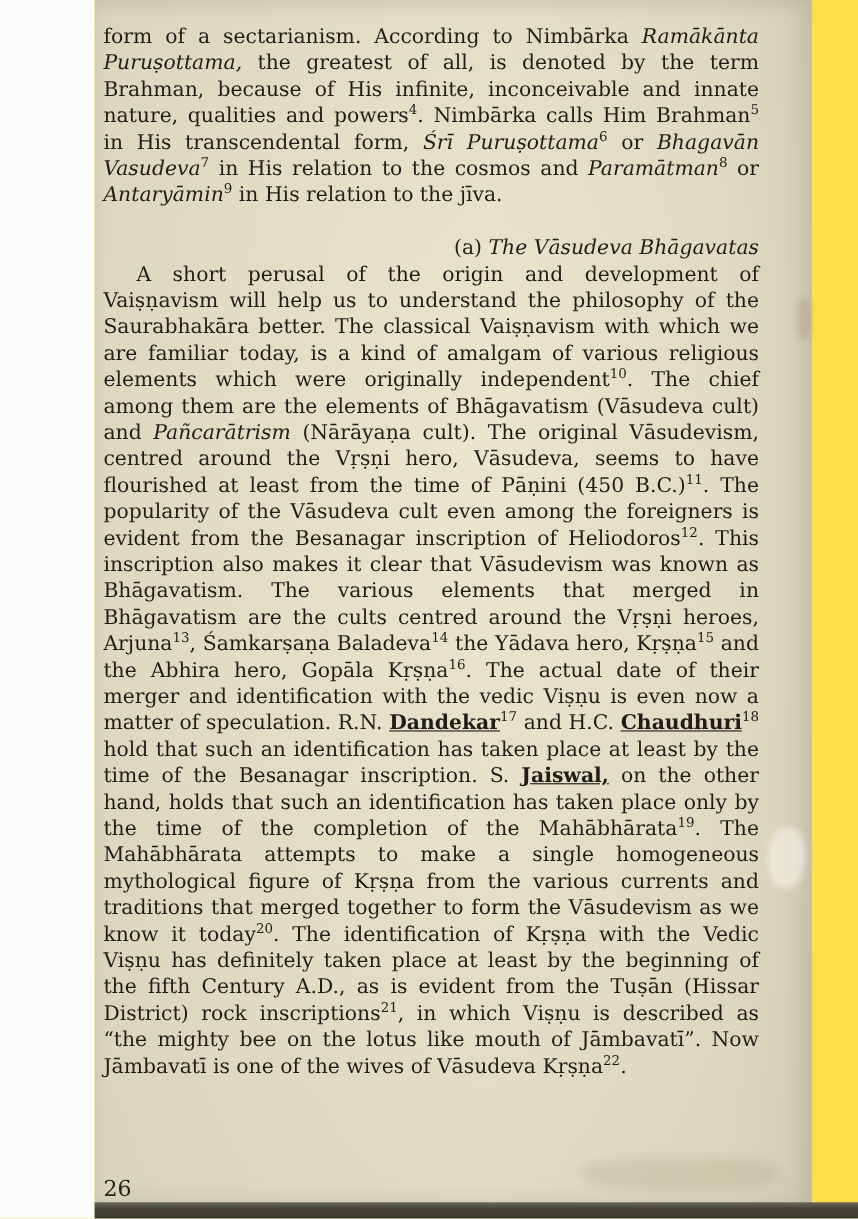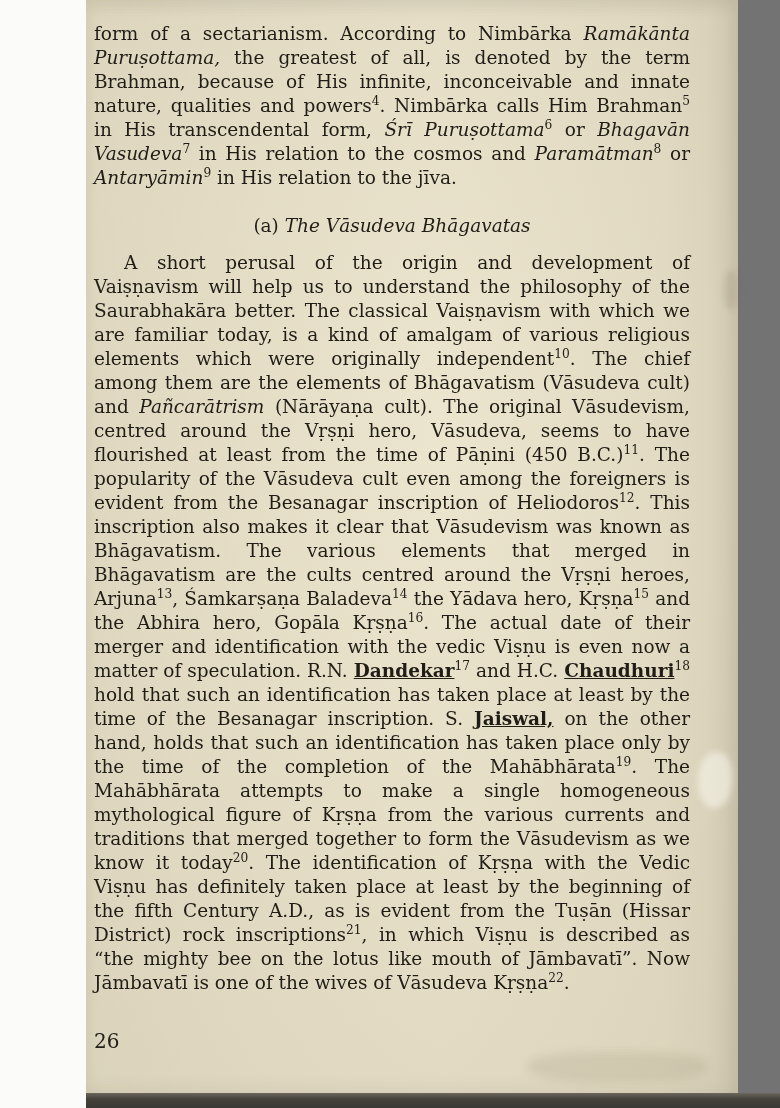--- a/index.html
+++ b/index.html
@@ -4,21 +4,21 @@
 <style>
   html, body {
     margin: 0;
     padding: 0;
     background: #ffffff;
   }
   .scan {
     position: relative;
     width: 780px;
     height: 1108px;
-    background: #737373;
+    background: #fde047;
     overflow: hidden;
     font-family: "DejaVu Serif", "Liberation Serif", serif;
   }
   .page {
     position: absolute;
     left: 86px;
     top: 0;
     width: 652px;
     height: 1094px;
     background:
@@ -35,38 +35,37 @@
     text-align: justify;
   }
   p {
     margin: 0;
   }
   .para-first {
     text-indent: 0;
   }
   .heading {
     margin-top: 24px;
-    margin-bottom: 13px;
-    text-align: center;
+    text-align: right;
   }
   .para-indent {
     text-indent: 30px;
   }
   .it { font-style: italic; }
   .bd { font-weight: bold; text-decoration: underline; }
   sup {
     font-size: 0.66em;
     line-height: 0;
     vertical-align: super;
     letter-spacing: 0;
   }
   .page-number {
     position: absolute;
     left: 8px;
-    top: 1029px;
+    top: 1068px;
     font-size: 20px;
     color: #23201a;
   }
   .stain-1 {
     position: absolute;
     right: 6px;
     top: 752px;
     width: 34px;
     height: 56px;
     background: rgba(250,247,238,0.55);

